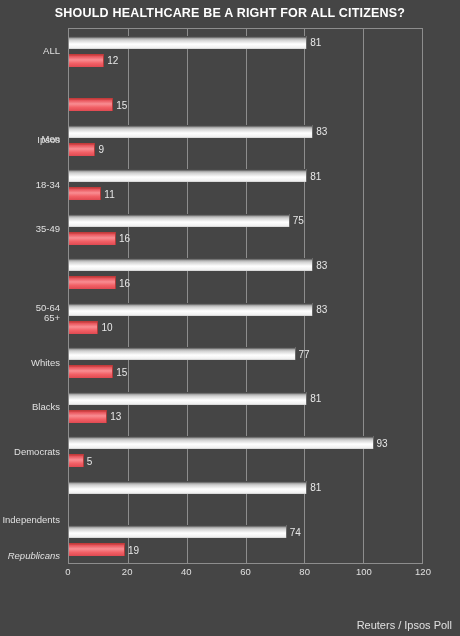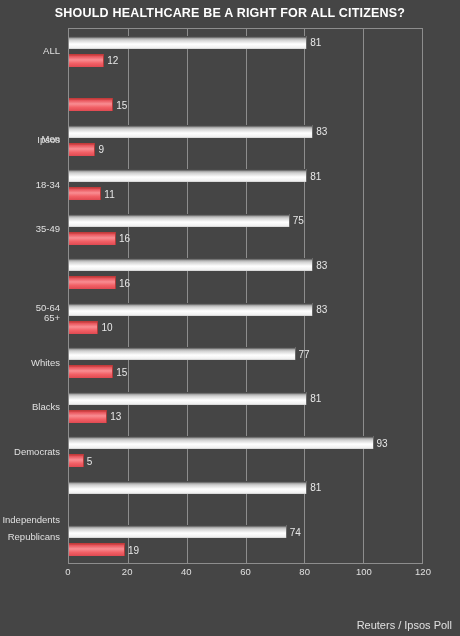--- a/index.html
+++ b/index.html
@@ -168,21 +168,21 @@
       <div class="cat-label" style="top: 66.75px; margin-top: 43px;">Men</div>
       <div class="cat-label" style="top: 111.25px;">Ipsos</div>
       <div class="cat-label" style="top: 155.75px;">18-34</div>
       <div class="cat-label" style="top: 200.25px;">35-49</div>
       <div class="cat-label" style="top: 231px; margin-top: 48px;">50-64</div>
       <div class="cat-label" style="top: 289.25px;">65+</div>
       <div class="cat-label" style="top: 333.75px;">Whites</div>
       <div class="cat-label" style="top: 378.25px;">Blacks</div>
       <div class="cat-label" style="top: 422.75px;">Democrats</div>
       <div class="cat-label" style="top: 491px;">Independents</div>
-      <div class="cat-label" style="top: 508px;">Republicans</div>
+      <div class="cat-label" style="top: 527px; font-style: italic;">Republicans</div>
     </div>
 
   <div id="plot">
     <div id="gridlines">
         <div class="gridline" style="left: 16.6667%;"></div>
         <div class="gridline" style="left: 33.3333%;"></div>
         <div class="gridline" style="left: 50%;"></div>
         <div class="gridline" style="left: 66.6667%;"></div>
         <div class="gridline" style="left: 83.3333%;"></div>
         <div class="gridline" style="left: 100%;"></div>

